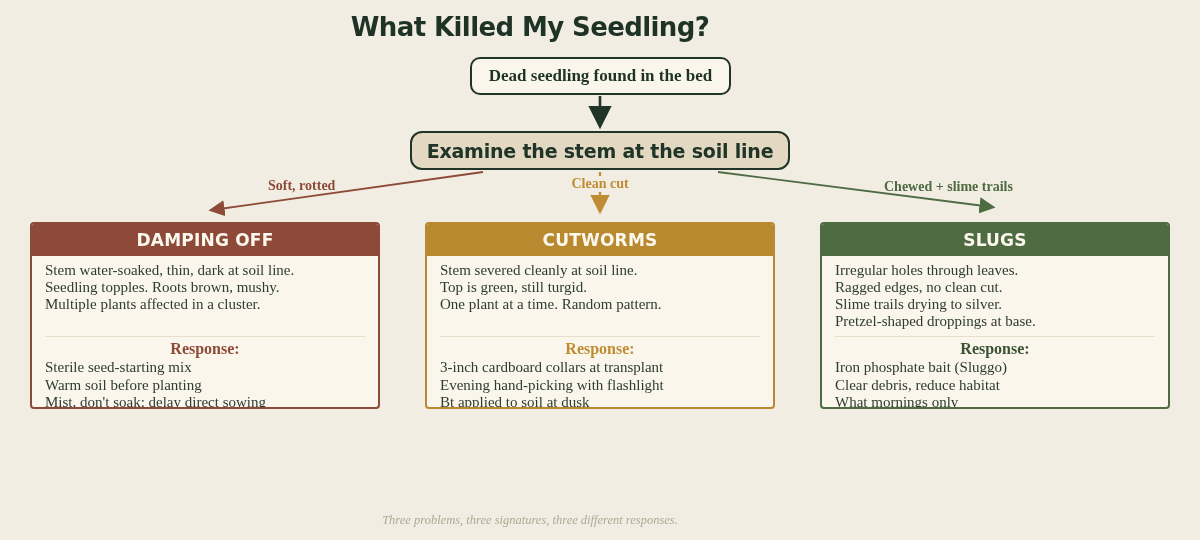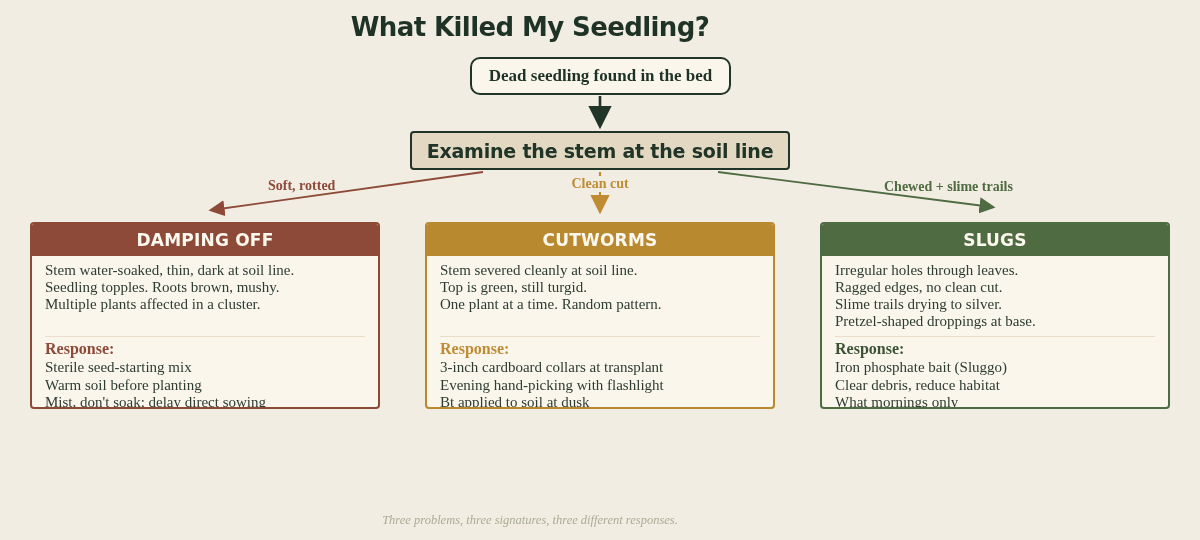--- a/index.html
+++ b/index.html
@@ -24,21 +24,21 @@
     position: absolute; display: flex; align-items: center; justify-content: center;
     background: #faf6ec; border: 2px solid #203428; border-radius: 10px;
     color: #1e3226;
   }
   .node.start {
     left: 470px; top: 57px; width: 261px; height: 38px;
     font-family: "Liberation Serif", serif; font-weight: bold; font-size: 17px;
   }
   .node.decision {
     left: 410px; top: 131px; width: 380px; height: 39px;
-    background: #e3d9c3; border-width: 2.5px; border-radius: 4px;
+    background: #e3d9c3; border-width: 2.5px; border-radius: 12px;
     font-family: "DejaVu Sans", sans-serif; font-weight: bold; font-size: 19px;
     letter-spacing: -0.2px; color: #203428;
   }
 
   svg.connectors {
     position: absolute; left: 0; top: 0; width: 1200px; height: 540px;
     pointer-events: none;
   }
 
   .branch-label {
@@ -68,21 +68,21 @@
   .card.gold  .card-header { background: #b8892e; }
   .card.green .card-header { background: #4f6b42; }
 
   .card-body {
     padding: 6px 13px 4px;
     font-size: 15px; line-height: 17px; color: #2e3c32;
   }
   .symptoms { height: 72px; }
   .divider { border-top: 1px solid #e8decа; border-top: 1px solid #e8deca; margin: 2px 0 2px; }
   .response-title {
-    font-weight: bold; font-size: 16px; line-height: 20px;
+    text-align: center; font-weight: bold; font-size: 16px; line-height: 20px;
   }
   .card.red   .response-title { color: #8d4a38; }
   .card.gold  .response-title { color: #bf8c33; }
   .card.green .response-title { color: #3c5234; }
   .responses div { line-height: 17.5px; }
 
   .footer-note {
     position: absolute; top: 513px; left: 0; width: 100%;
     text-align: center; font-style: italic; font-size: 12.5px;
     color: #a9ac93;

